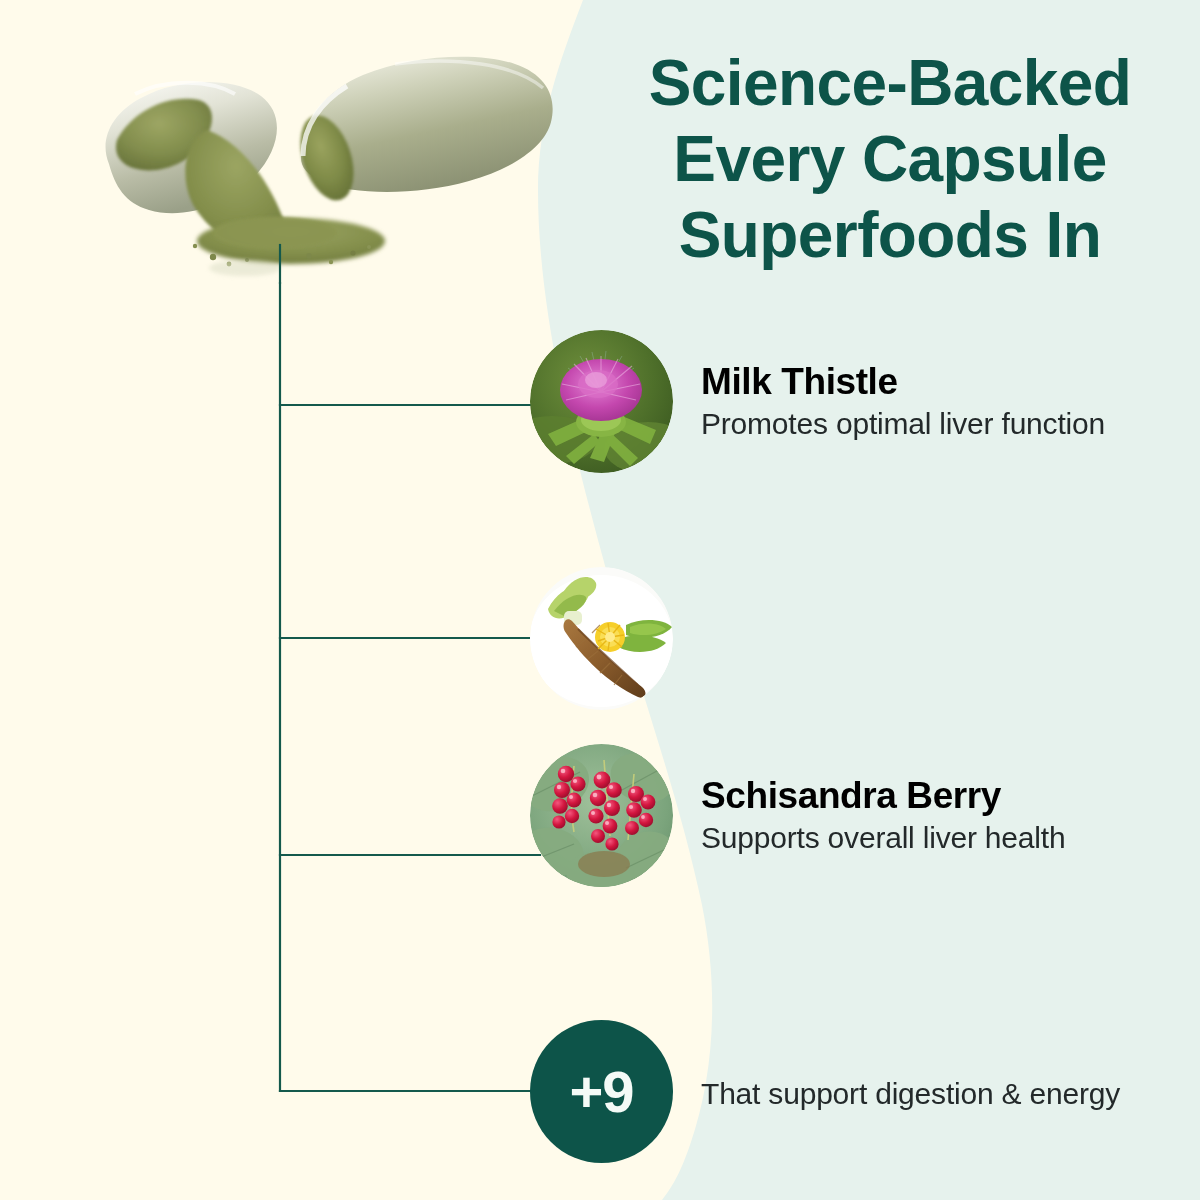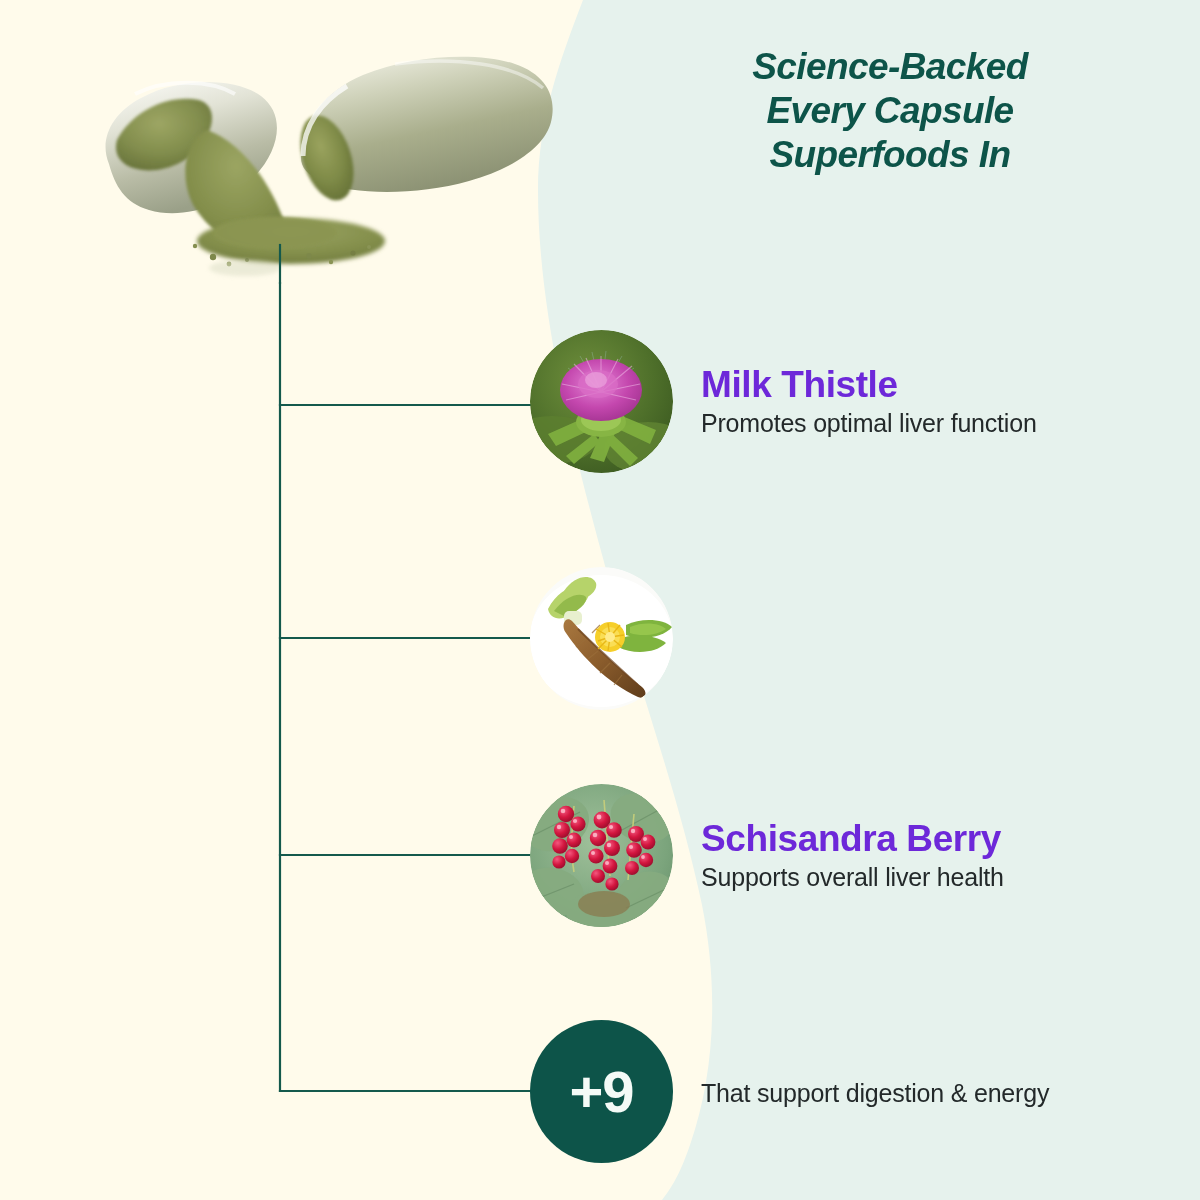--- a/index.html
+++ b/index.html
@@ -61,27 +61,27 @@
 
   .rowtext {
     margin-left: 28px;
     display: flex;
     flex-direction: column;
     justify-content: center;
   }
   .ing-title {
     font-size: 37px;
     font-weight: bold;
-    color: #6d28d9;
+    color: #000000;
     letter-spacing: -0.4px;
     line-height: 1.06;
     white-space: nowrap;
   }
   .ing-sub {
-    font-size: 25px;
+    font-size: 30px;
     font-weight: normal;
     color: #23292a;
     letter-spacing: -0.2px;
     line-height: 1.18;
     margin-top: 5px;
     white-space: nowrap;
   }
 
   
   .plus-badge {
@@ -103,25 +103,24 @@
   }
 
   
   .headline {
     position: absolute;
     left: 610px;
     top: 45px;
     width: 560px;
     text-align: center;
     color: #0d5449;
-    font-size: 37px;
+    font-size: 64px;
     font-weight: bold;
     line-height: 1.19;
     letter-spacing: -0.6px;
-    font-style: italic;
   }
   .headline .hl-line { display: block; white-space: nowrap; }
 </style>
 </head>
 <body>
 
 <div class="canvas">
 
   <svg class="bg-layer" viewBox="0 0 1200 1200" preserveAspectRatio="none">
     <rect x="0" y="0" width="1200" height="1200" fill="#E6F2ED"></rect>
@@ -365,21 +364,21 @@
               <path d="M80,70 L78,84"></path>
                 <path d="M80,70 L68,82"></path>
             </g>
             <circle cx="80" cy="70" r="5" fill="#ffeb8a"></circle>
           </g>
         </g>
       </svg>
     </div>
   </div>
 
-  <div class="row" style="left:530px; top:784px;">
+  <div class="row" style="left:530px; top:744px;">
     <div class="thumb">
       <svg viewBox="0 0 143 143">
         <defs>
           <radialGradient id="sbLeafBg" cx="0.45" cy="0.4" r="0.85">
             <stop offset="0%" stop-color="#9fc09a"></stop>
             <stop offset="60%" stop-color="#7ba47c"></stop>
             <stop offset="100%" stop-color="#5c8460"></stop>
           </radialGradient>
           <radialGradient id="sbBerry" cx="0.35" cy="0.3" r="0.75">
             <stop offset="0%" stop-color="#f4577e"></stop>

